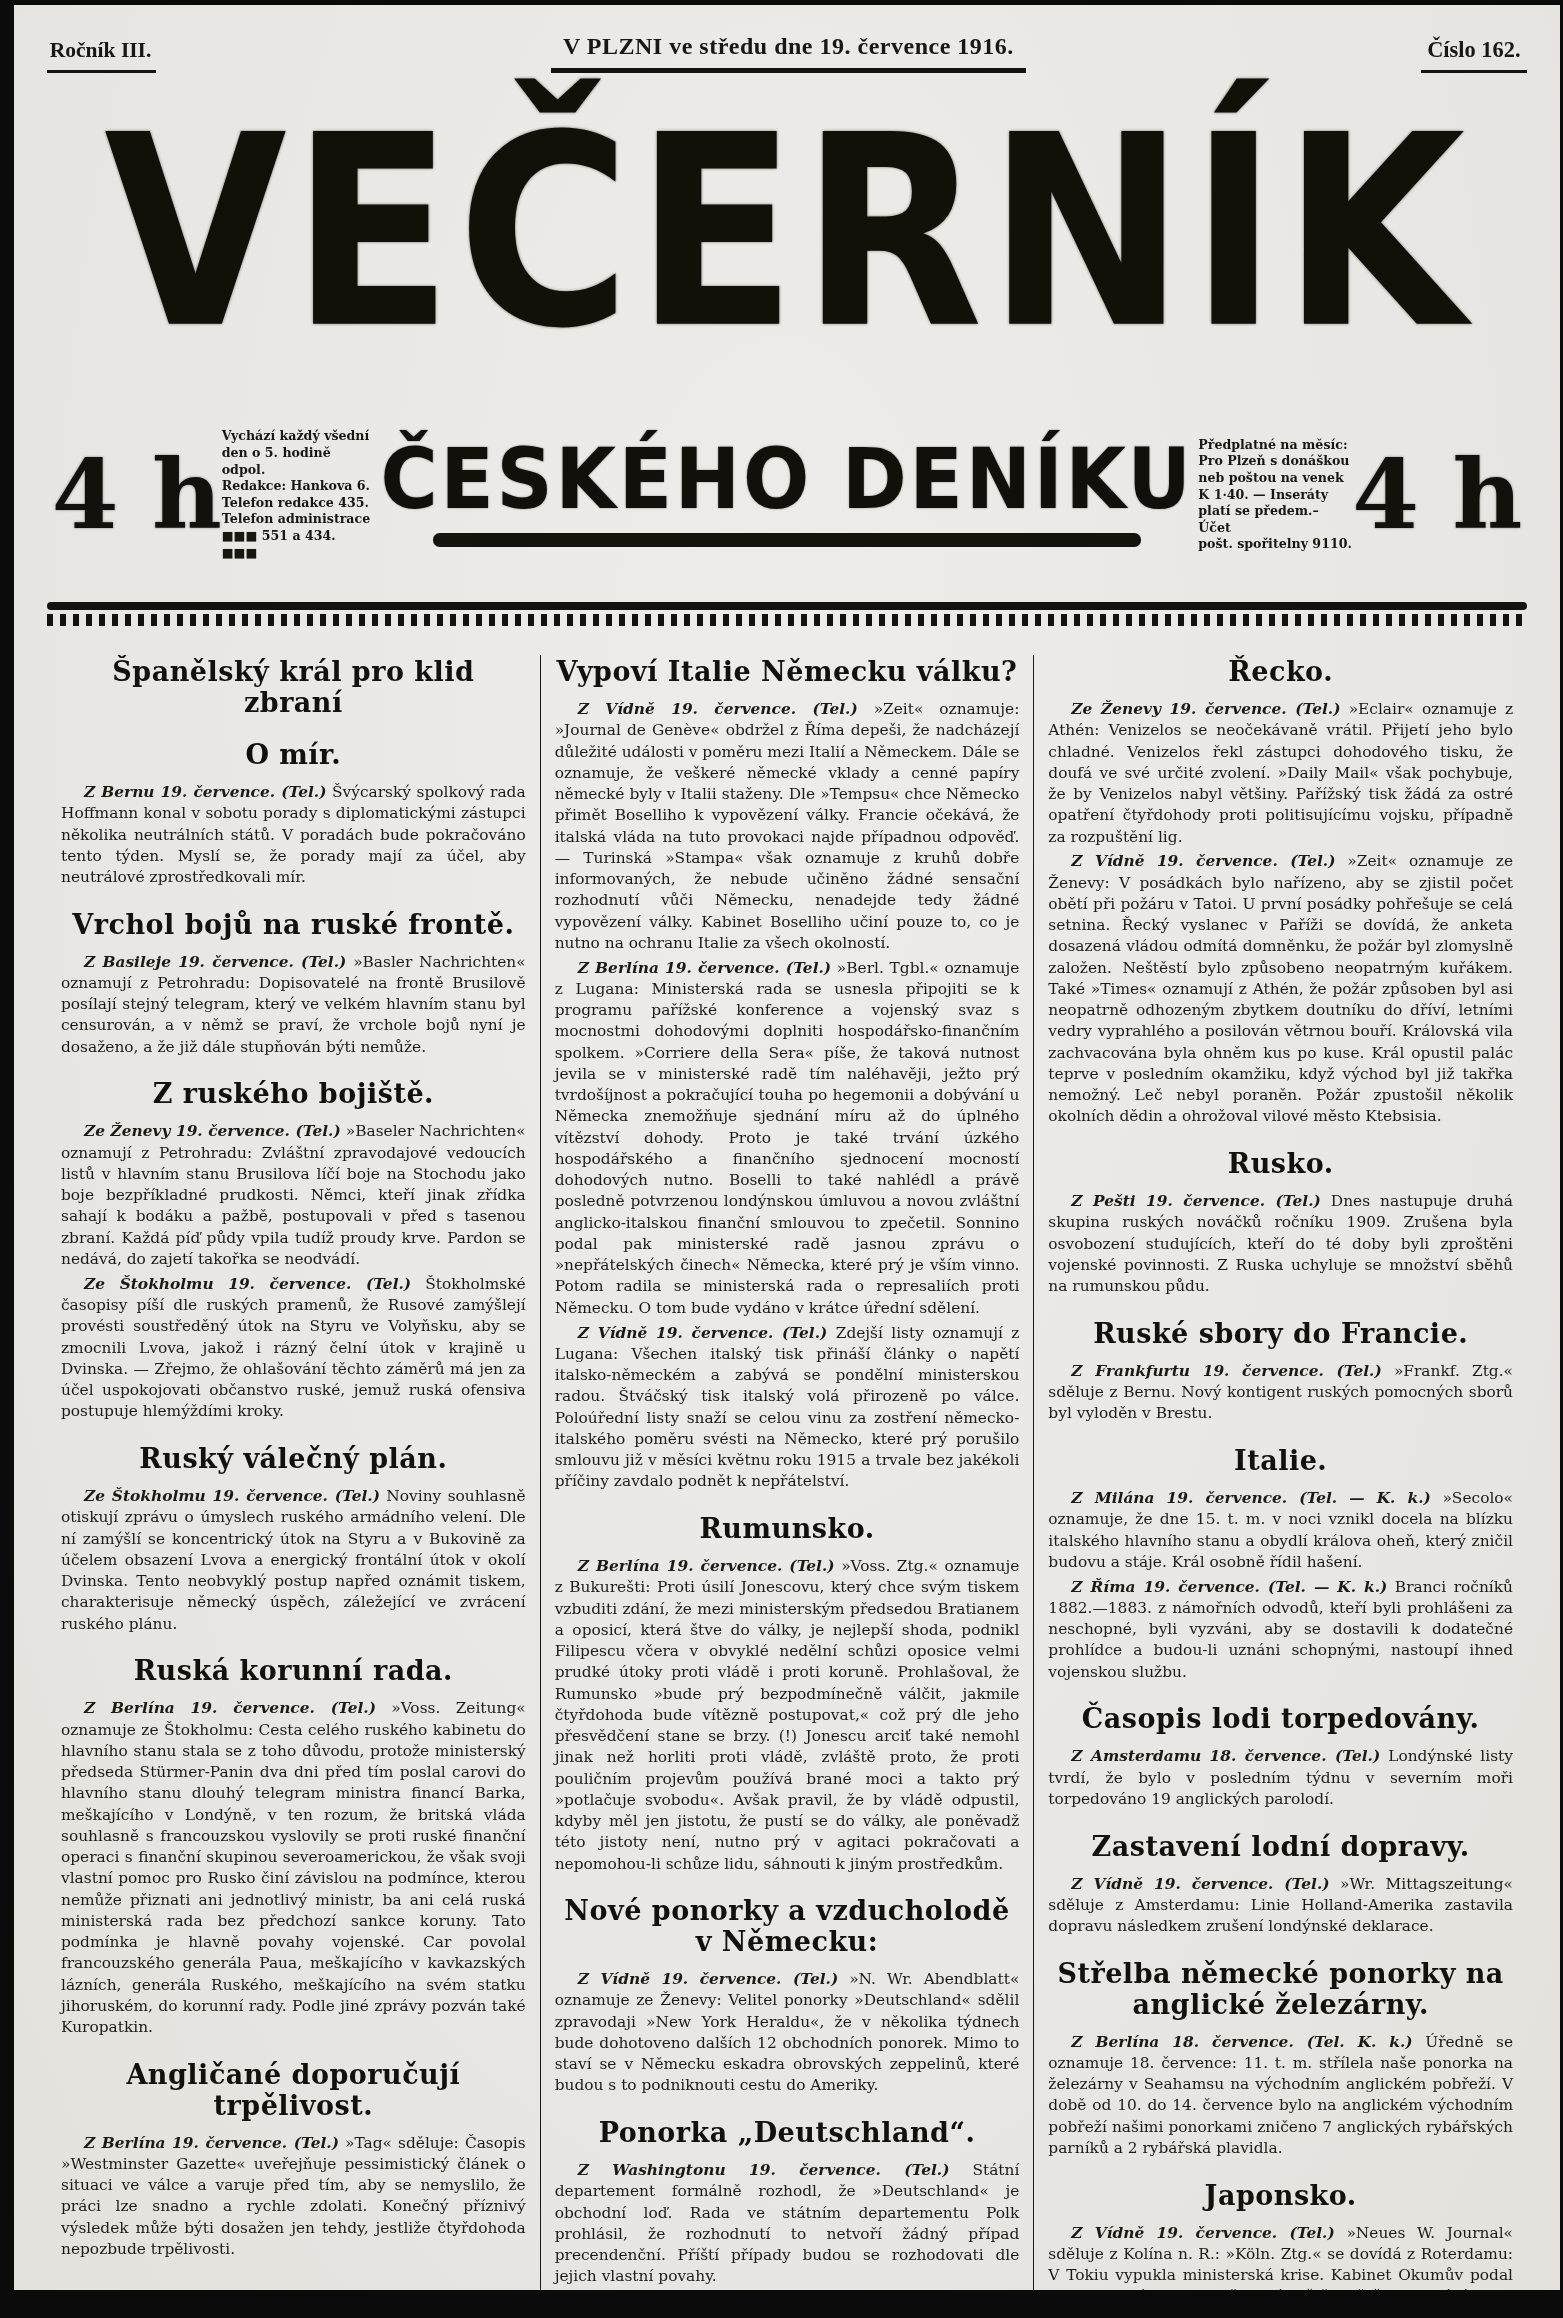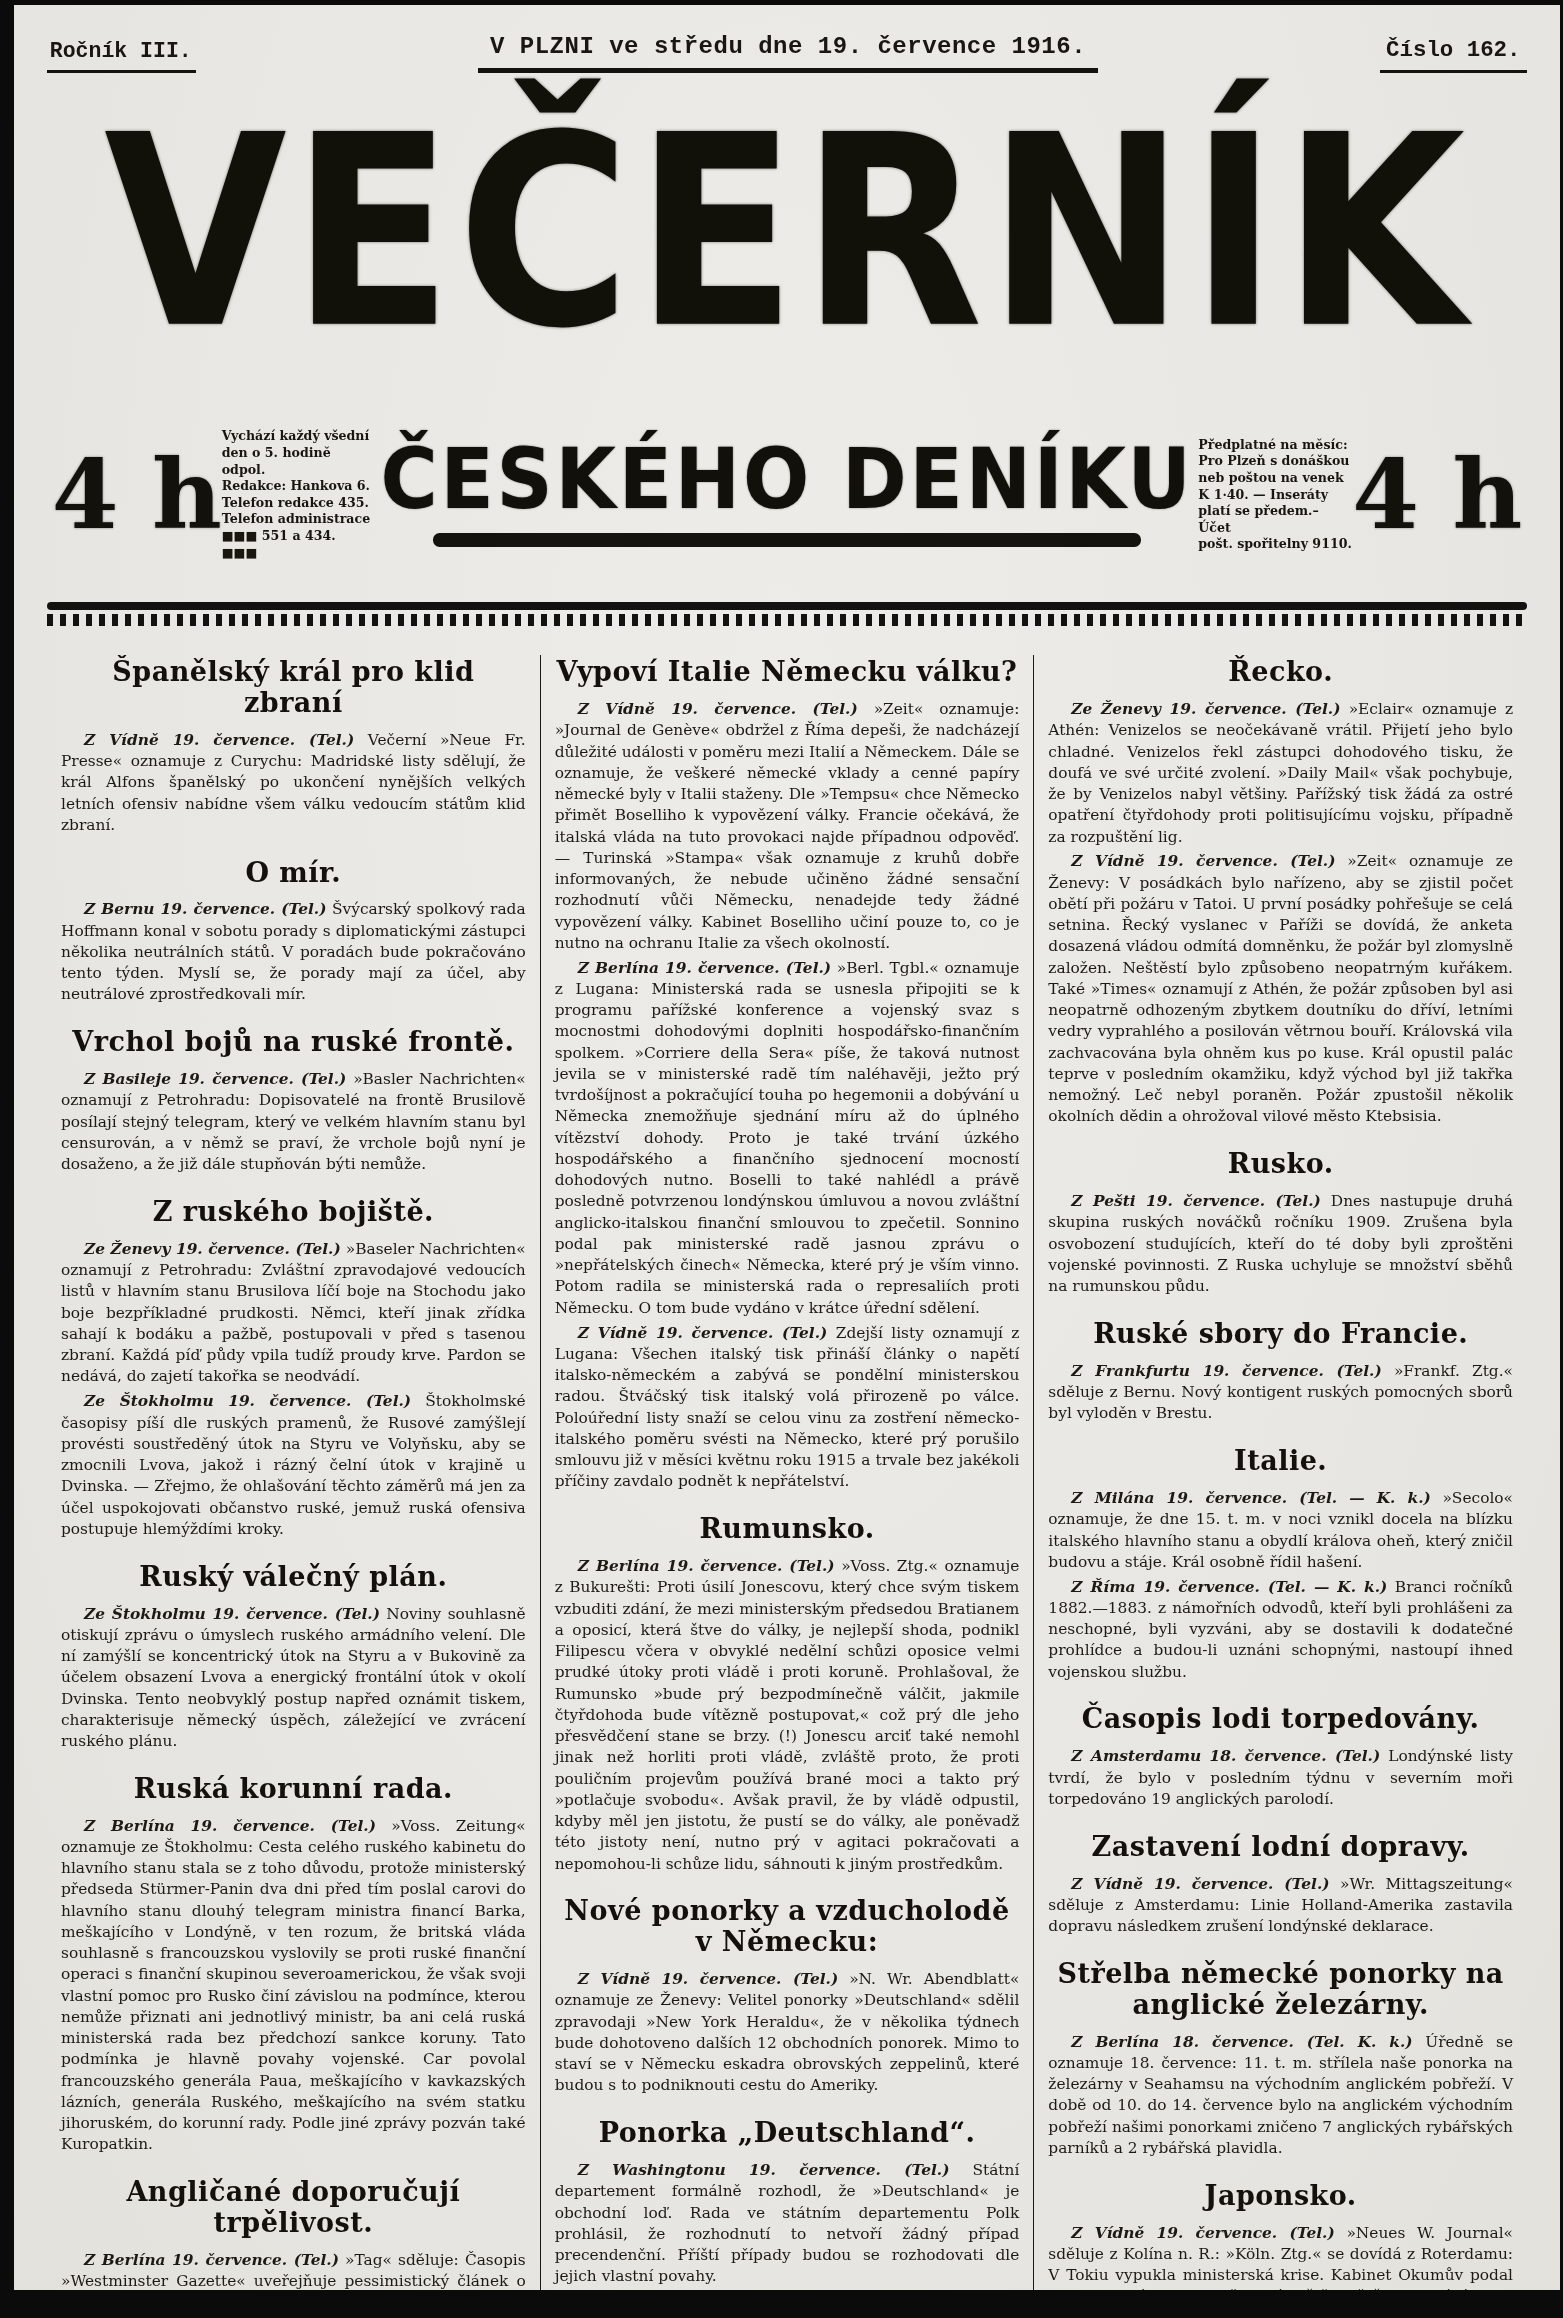--- a/index.html
+++ b/index.html
@@ -28,21 +28,21 @@
   .content {
     position: relative;
     padding: 33px 37px 0 47px;
   }
 
   
   .issue-line {
     display: flex;
     align-items: flex-end;
     justify-content: space-between;
-    font-family: Liberation Mono, monospace;
+    font-family: Liberation Serif, serif;
     font-weight: bold;
   }
   .issue-left  { font-size: 21.5px; border-bottom: 3.7px solid #151310; padding: 0 4.7px 7.5px 2.8px; }
   .issue-center{ font-size: 24px; border-bottom: 5.1px solid #151310; padding: 0 12px 8.4px; letter-spacing: 0.5px; }
   .issue-right { font-size: 22.4px; border-bottom: 3.7px solid #151310; padding: 0 6.5px 7.5px; }
 
   
   .masthead-title {
     margin-top: 30px;
     height: 280px;
@@ -194,21 +194,20 @@
     </div>
 
     <div class="separator">
       <div class="ornamental-rule"></div>
       <div class="ornamental-fringe"></div>
     </div>
 
     <div class="columns" id="columns">
         <div class="column">
           <h2 class="article-heading">Španělský král pro klid zbraní</h2>
-          <p class="article-paragraph"><em class="dateline">Z Vídně 19. července. (Tel.)</em> <span>Večerní »Neue Fr. Presse« oznamuje z Curychu: Madridské listy sdělují, že král Alfons španělský po ukončení nynějších velkých letních ofensiv nabídne všem válku vedoucím státům klid zbraní.</span></p>
           <h2 class="article-heading">O mír.</h2>
           <p class="article-paragraph"><em class="dateline">Z Bernu 19. července. (Tel.)</em> <span>Švýcarský spolkový rada Hoffmann konal v sobotu porady s diplomatickými zástupci několika neutrálních států. V poradách bude pokračováno tento týden. Myslí se, že porady mají za účel, aby neutrálové zprostředkovali mír.</span></p>
           <h2 class="article-heading">Vrchol bojů na ruské frontě.</h2>
           <p class="article-paragraph"><em class="dateline">Z Basileje 19. července. (Tel.)</em> <span>»Basler Nachrichten« oznamují z Petrohradu: Dopisovatelé na frontě Brusilově posílají stejný telegram, který ve velkém hlavním stanu byl censurován, a v němž se praví, že vrchole bojů nyní je dosaženo, a že již dále stupňován býti nemůže.</span></p>
           <h2 class="article-heading">Z ruského bojiště.</h2>
           <p class="article-paragraph"><em class="dateline">Ze Ženevy 19. července. (Tel.)</em> <span>»Baseler Nachrichten« oznamují z Petrohradu: Zvláštní zpravodajové vedoucích listů v hlavním stanu Brusilova líčí boje na Stochodu jako boje bezpříkladné prudkosti. Němci, kteří jinak zřídka sahají k bodáku a pažbě, postupovali v před s tasenou zbraní. Každá píď půdy vpila tudíž proudy krve. Pardon se nedává, do zajetí takořka se neodvádí.</span></p>
           <p class="article-paragraph"><em class="dateline">Ze Štokholmu 19. července. (Tel.)</em> <span>Štokholmské časopisy píší dle ruských pramenů, že Rusové zamýšlejí provésti soustředěný útok na Styru ve Volyňsku, aby se zmocnili Lvova, jakož i rázný čelní útok v krajině u Dvinska. — Zřejmo, že ohlašování těchto záměrů má jen za účel uspokojovati občanstvo ruské, jemuž ruská ofensiva postupuje hlemýždími kroky.</span></p>
           <h2 class="article-heading">Ruský válečný plán.</h2>
           <p class="article-paragraph"><em class="dateline">Ze Štokholmu 19. července. (Tel.)</em> <span>Noviny souhlasně otiskují zprávu o úmyslech ruského armádního velení. Dle ní zamýšlí se koncentrický útok na Styru a v Bukovině za účelem obsazení Lvova a energický frontální útok v okolí Dvinska. Tento neobvyklý postup napřed oznámit tiskem, charakterisuje německý úspěch, záležející ve zvrácení ruského plánu.</span></p>
           <h2 class="article-heading">Ruská korunní rada.</h2>

